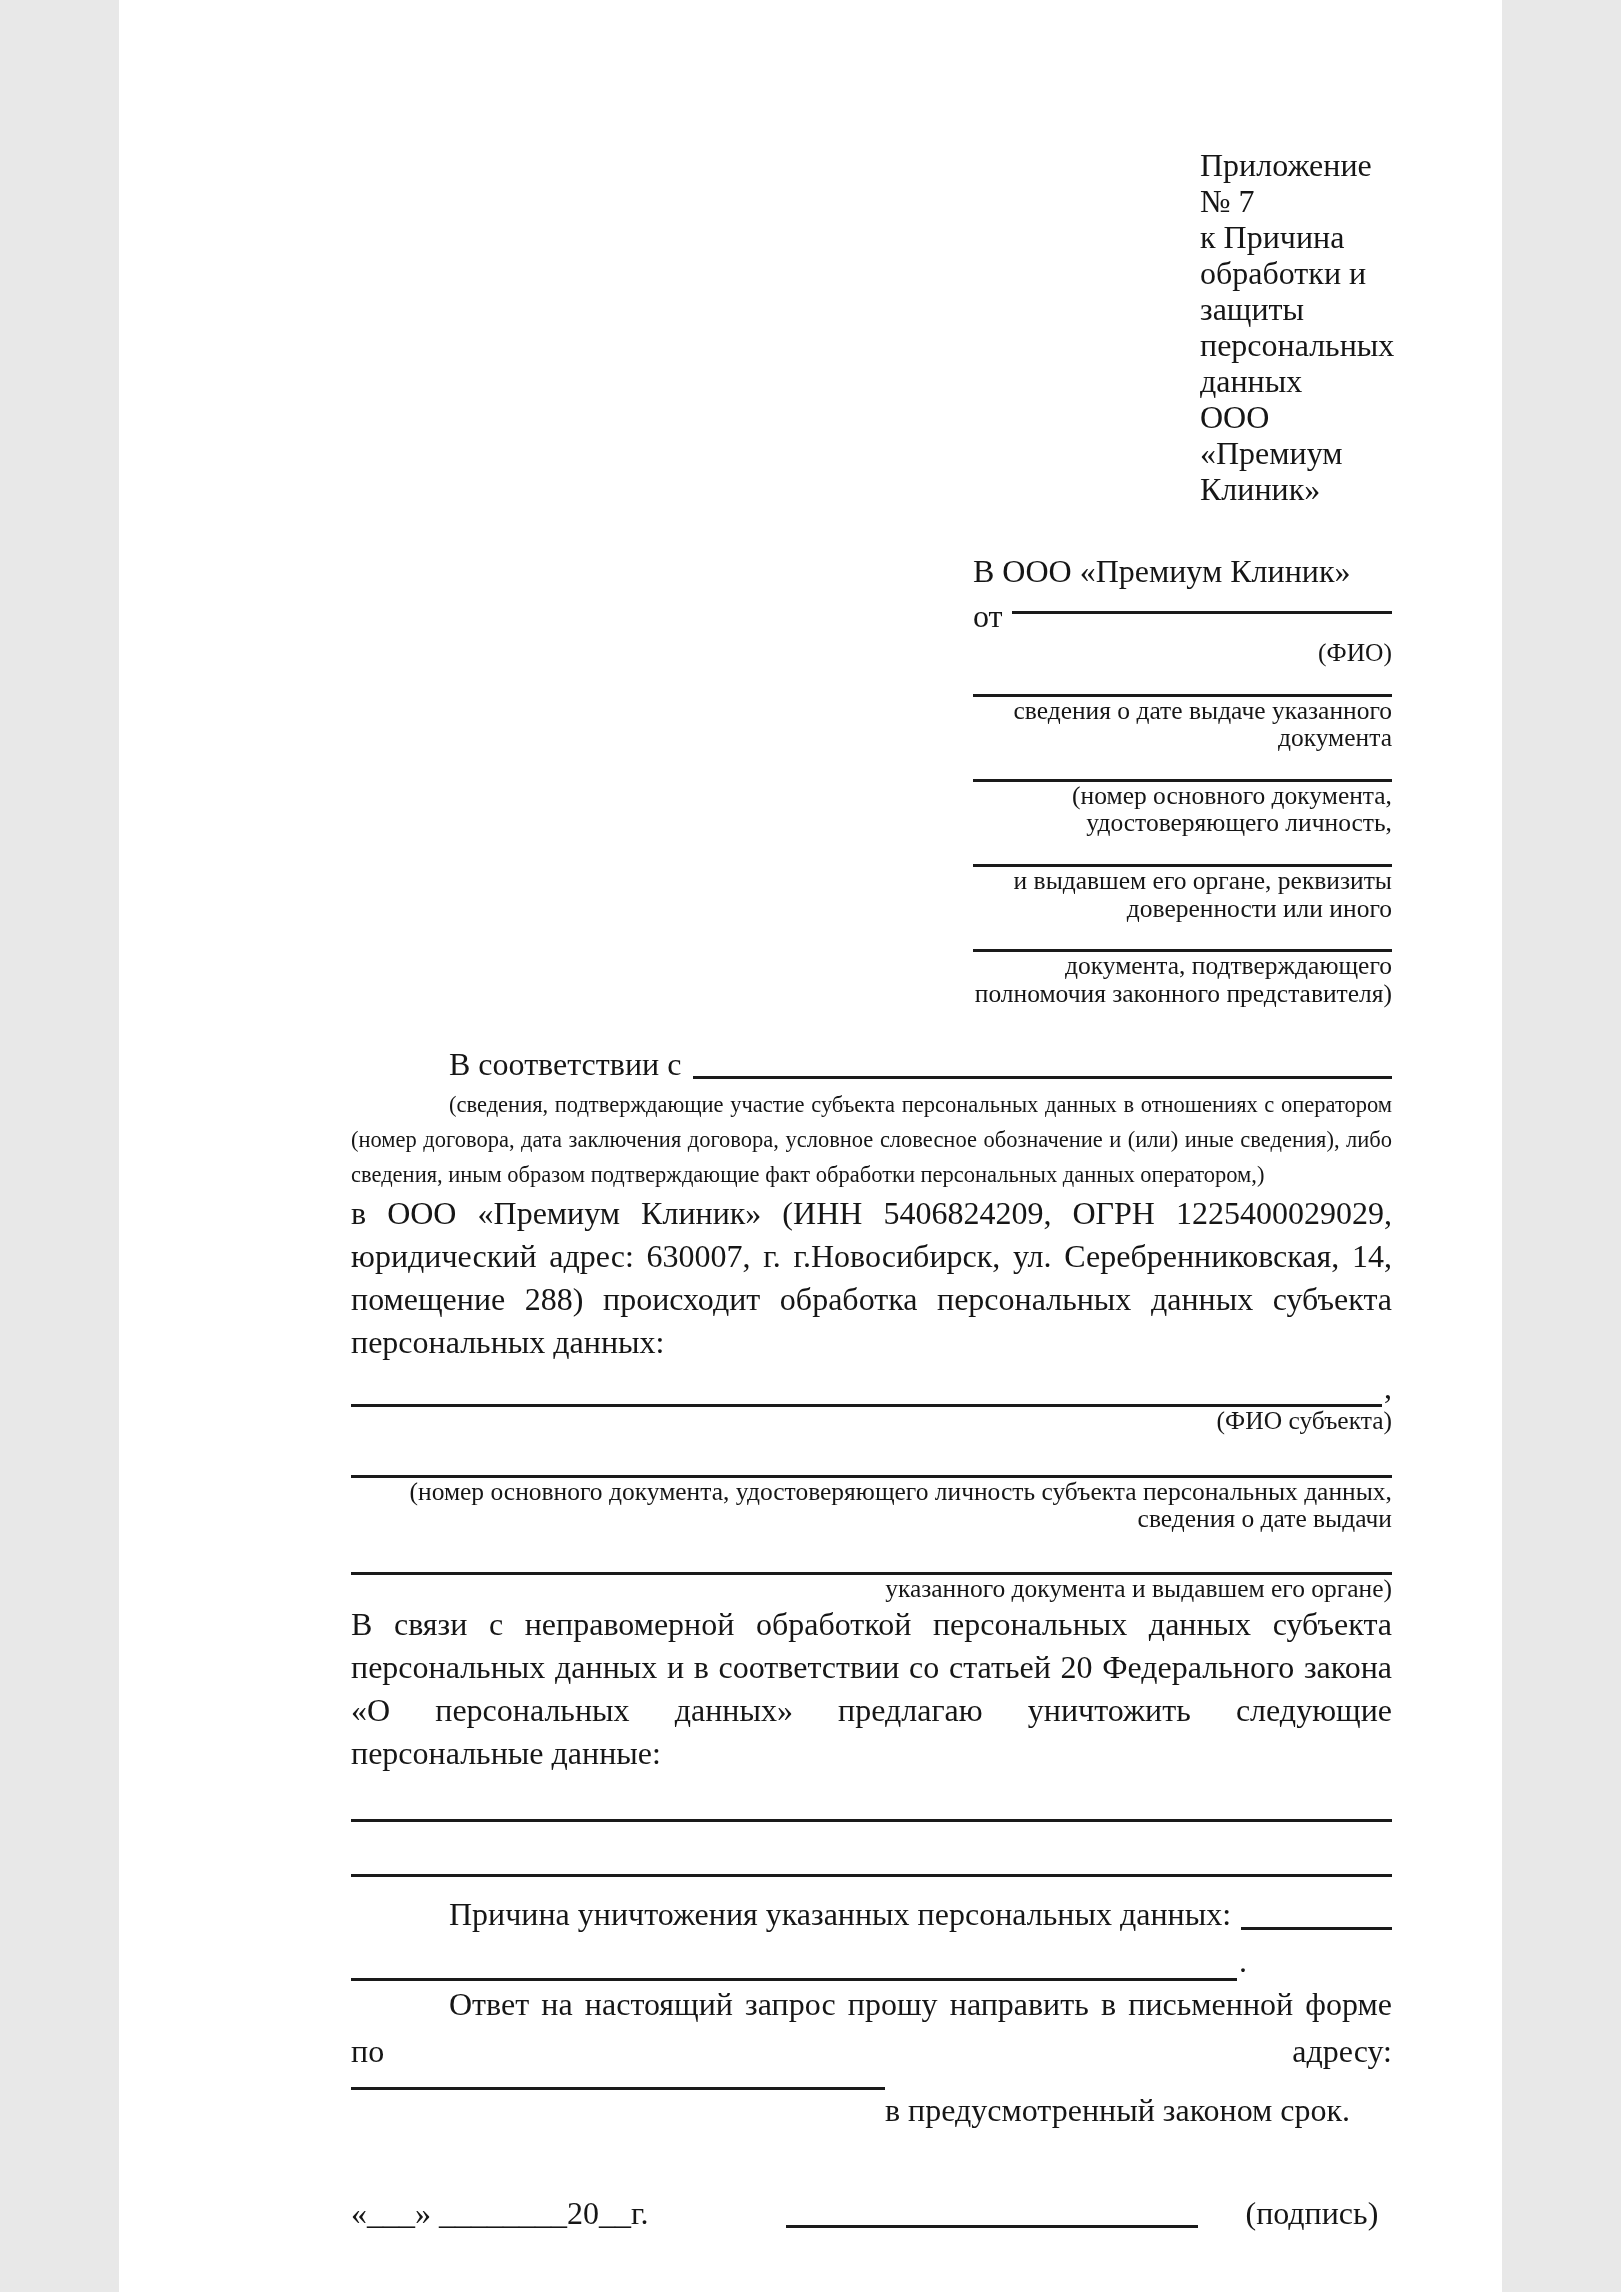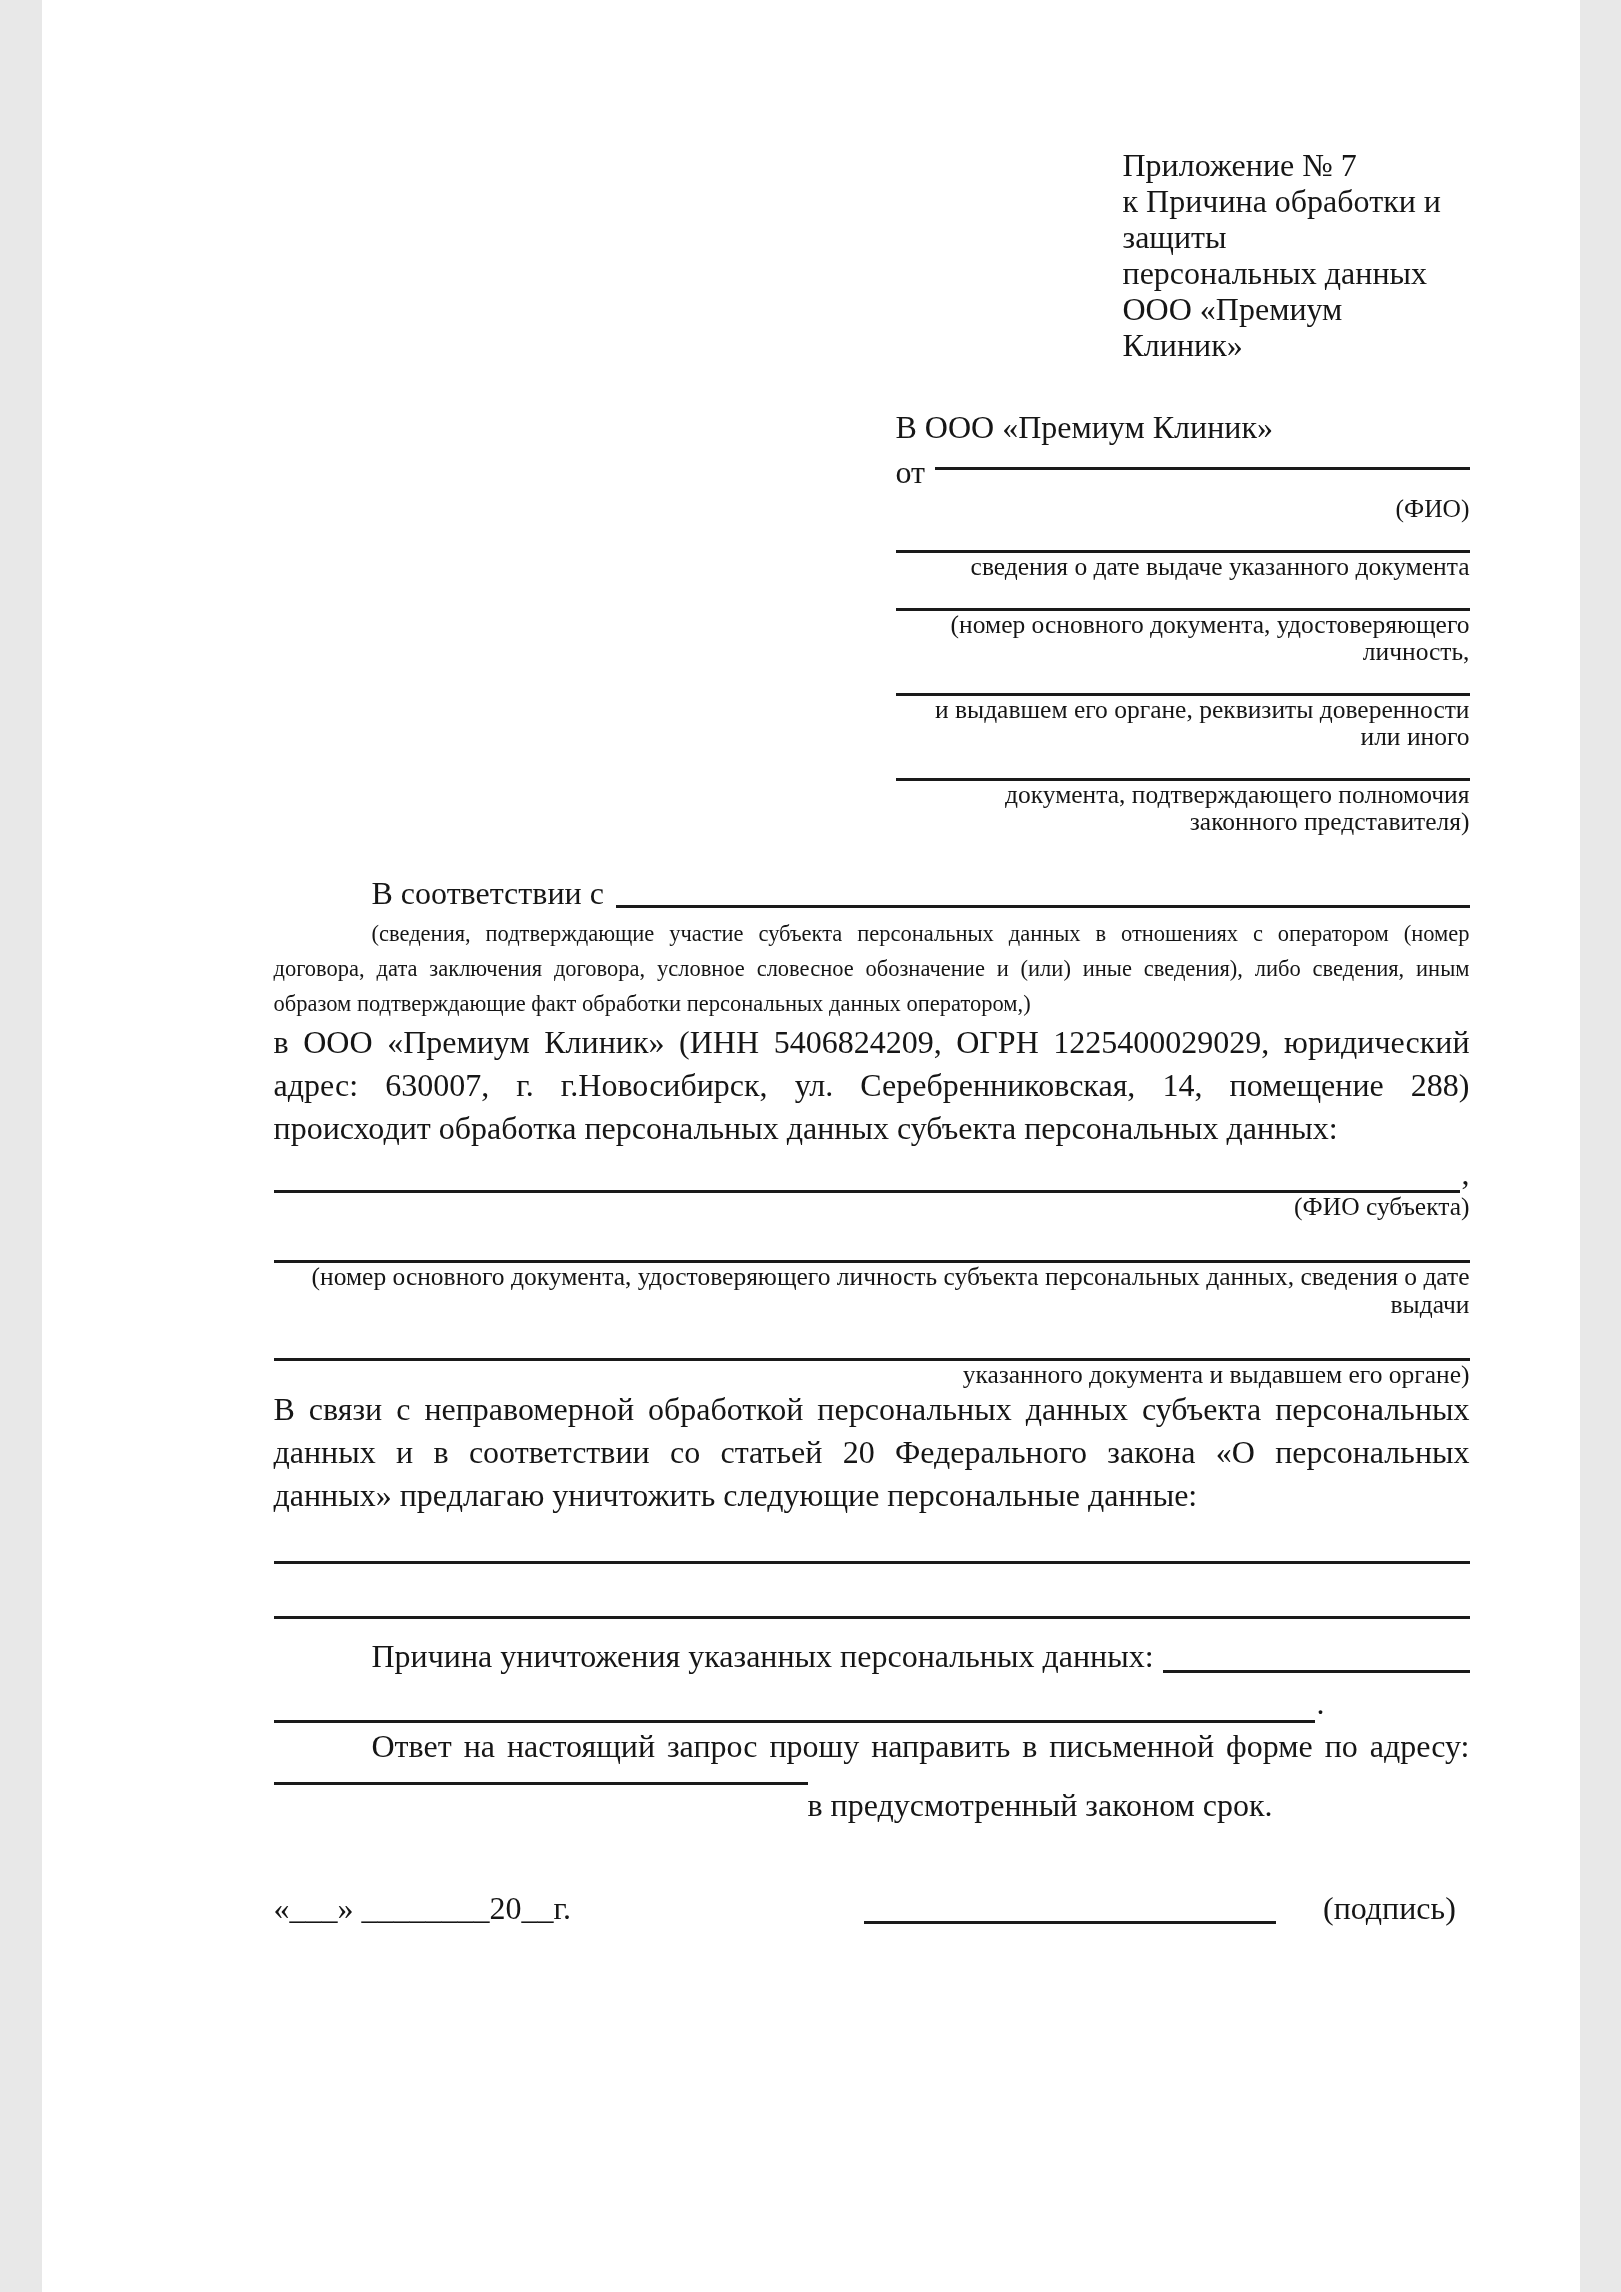--- a/index.html
+++ b/index.html
@@ -1,17 +1,17 @@
 <!DOCTYPE html>
 <html><head>
 <meta charset="utf-8">
 <style>
   html,body{margin:0;padding:0;background:#e8e8e8;}
   .page{
-    width:1538px;height:2293px;
+    width:1383px;height:2293px;
     background:#ffffff;
     color:#161616;
     font-family:"Liberation Serif","DejaVu Serif",serif;
     box-sizing:border-box;
     padding:0 110px 0 232px;
     position:relative;
     overflow:hidden;
     margin:0 auto;
   }
   

